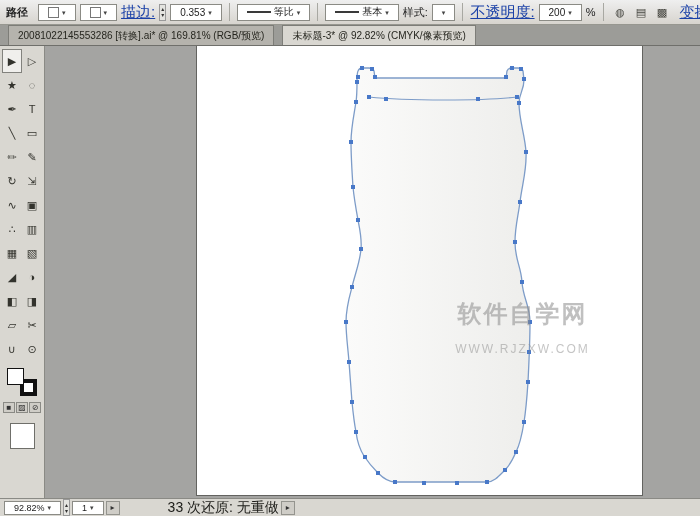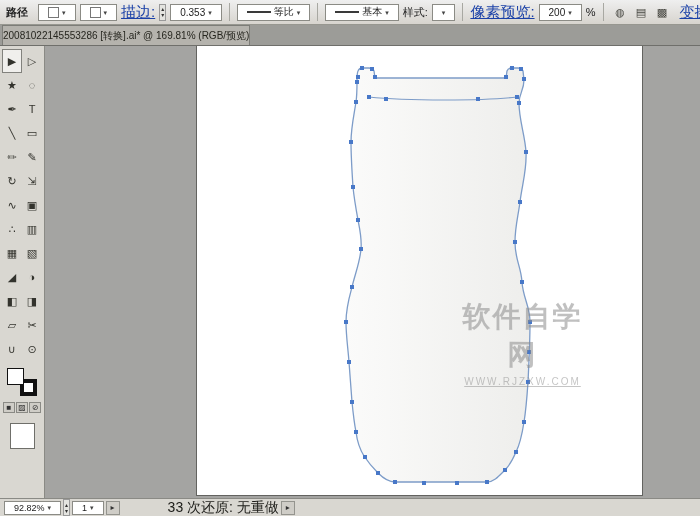--- a/index.html
+++ b/index.html
@@ -20,22 +20,22 @@
     color:#333; background:#e4e4e0; border:1px solid #999; height:17px; padding:0 1px; }
   .swatch { width:11px; height:11px; background:#fff; border:1px solid #777; display:inline-block; }
   .profile-line { width:24px; height:0; border-top:2px solid #3a3a3a; display:inline-block; }
   .icon-btn { width:19px; height:18px; display:inline-flex; align-items:center; justify-content:center;
     font-size:11px; color:#44443e; border:1px solid transparent; }
   #cb-icons { display:inline-flex; gap:2px; }
   .flex-spacer { flex:1; }
 
   
   #tab-bar { height:21px; flex:0 0 21px; background:#9c9c98; display:flex; align-items:flex-end; border-bottom:1px solid #6f6f6b; }
-  .tab { height:20px; display:flex; align-items:center; padding:0 0; font-size:10px; color:#26261f;
-    background:#b5b3ad; border:1px solid #7d7d78; border-bottom:none; margin-left:2px; }
+  .tab { height:20px; display:flex; align-items:center; padding:0 9px; font-size:10px; color:#26261f;
+    background:#b5b3ad; border:1px solid #7d7d78; border-bottom:none; margin-left:8px; }
   .tab.active { background:#d9d7d1; }
 
   
   #main { flex:1; display:flex; min-height:0; }
 
   
   #toolbar { width:45px; flex:0 0 45px; background:#d9d7d1; border-right:1px solid #8a8a85;
     display:flex; flex-direction:column; align-items:center; padding-top:3px; }
   #tools-grid { display:grid; grid-template-columns:20px 20px; }
   .tool { width:20px; height:24px; display:flex; align-items:center; justify-content:center;
@@ -49,22 +49,22 @@
   .mode-btn { width:12px; height:11px; font-size:8px; display:flex; align-items:center; justify-content:center;
     background:#cfcdc7; border:1px solid #8a8a85; color:#333; }
   #swatch-box { width:25px; height:26px; background:#ffffff; border:1px solid #6f6f6a; margin-top:10px; }
 
   
   #canvas { flex:1; position:relative; background:#a4a4a2; overflow:hidden; }
   #artboard { position:absolute; left:151px; top:0; width:447px; height:450px; background:#ffffff;
     border-left:1px solid #636360; border-right:1px solid #636360; border-bottom:1px solid #636360; }
   #art-svg { position:absolute; left:0; top:0; }
   #watermark { position:absolute; left:405px; top:252px; width:145px; text-align:center; pointer-events:none; }
-  #wm-line1 { font-size:28px; font-weight:bold; letter-spacing:2px; color:rgba(140,140,140,.55); }
-  #wm-line2 { font-size:10px; letter-spacing:2px; color:rgba(140,140,140,.50); margin-top:2px;text-decoration:underline; }
+  #wm-line1 { font-size:24px; font-weight:bold; letter-spacing:2px; color:rgba(140,140,140,.55); }
+  #wm-line2 { font-size:12px; letter-spacing:2px; color:rgba(140,140,140,.50); margin-top:12px; }
 
   
   #status-bar { height:18px; flex:0 0 18px; background:#d9d7d1; border-top:1px solid #8a8a85;
     display:flex; align-items:center; gap:2px; padding:0 4px; font-size:10px; }
   #status-bar .combo { height:14px; font-size:9px; }
   .nav-btn { background:#cfcdc7; border:1px solid #94948e; width:14px; height:14px; font-size:8px;
     display:flex; align-items:center; justify-content:center; color:#333; }
   .status-text { margin-left:46px; font-size:14px; color:#1c1c18; }
 </style>
 </head>
@@ -110,41 +110,44 @@
       <span class="chevron">▾</span>
     </div>
 
     <span>样式:</span>
     <div class="combo">
       <span class="chevron">▾</span>
     </div>
 
     <div class="sep"></div>
 
-    <a class="link">像素预览:</a>
+    <a class="link">不透明度:</a>
     <div class="combo">
       <span>200</span>
       <span class="chevron">▾</span>
     </div>
     <span>%</span>
 
     <div class="sep"></div>
     <span id="cb-icons">
         <span class="icon-btn">◍</span>
         <span class="icon-btn">▤</span>
         <span class="icon-btn">▩</span>
       </span>
 
     <div class="flex-spacer"></div>
     <a class="link">变换</a>
   </div>
 
   <div id="tab-bar">
     <div class="tab">
       <span>20081022145553286 [转换].ai* @ 169.81% (RGB/预览)</span>
+    </div>
+    <div class="tab active">
+      <span>未标题-3* @ 92.82% (CMYK/像素预览)</span>
     </div>
   </div>
 
   <div id="main">
 
     <div id="toolbar">
       <div id="tools-grid">
           <div class="tool selected">▶</div>
           <div class="tool">▷</div>
           <div class="tool">★</div>

